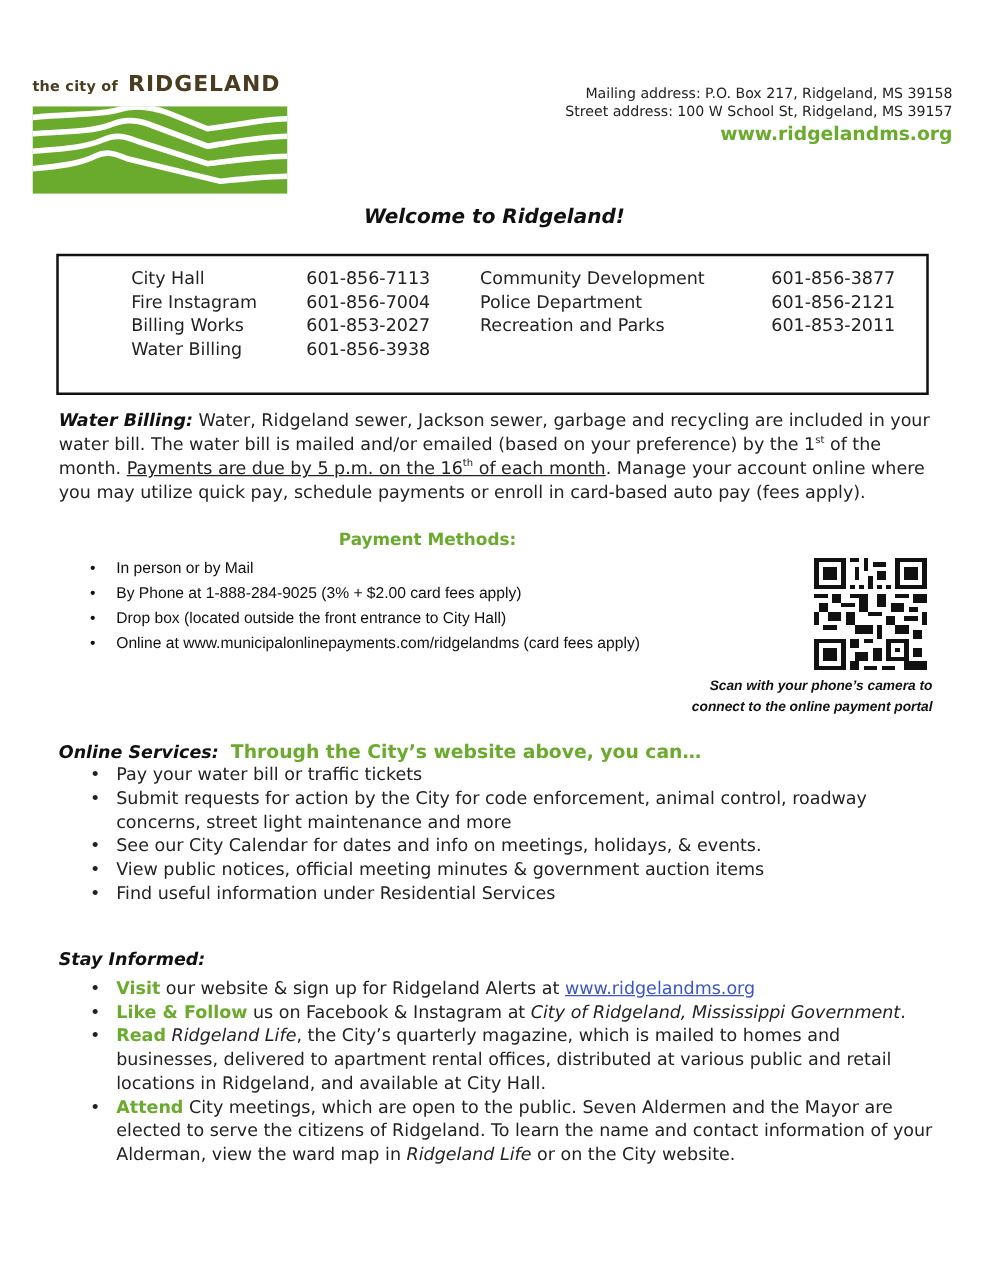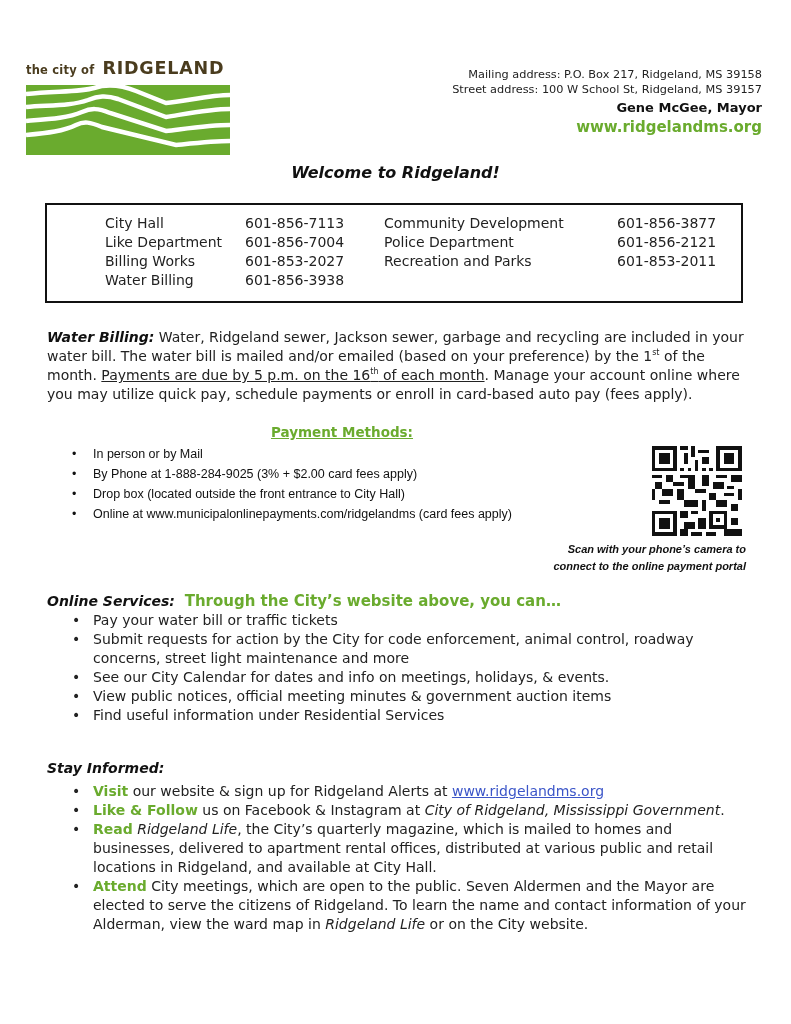--- a/index.html
+++ b/index.html
@@ -12,30 +12,30 @@
   .logo-big { font-family: "DejaVu Sans", sans-serif; font-weight: bold; font-size: 17.5px; letter-spacing: 0.8px; margin-left: 3px; }
   .logo-art { position: absolute; left: 0; top: 27px; width: 204px; height: 70px; }
 
   .header-right { position: absolute; right: 29px; top: 67px; text-align: right; }
   .addr { font-size: 11.3px; line-height: 15px; color: #222; }
   .mayor { font-size: 13px; font-weight: bold; line-height: 19px; color: #111; margin-top: 1px; }
   .website { font-size: 15px; font-weight: bold; line-height: 20px; color: #6aab2e; }
 
   .welcome { position: absolute; left: 0; width: 791px; top: 163px; text-align: center; font-size: 16px; font-weight: bold; font-style: italic; color: #111; }
 
-  .phone-box { position: absolute; left: 45px; top: 203px; width: 698px; height: 100px; border: 2.5px solid #111; }
+  .phone-box { position: absolute; left: 45px; top: 203px; width: 698px; height: 113px; border: 2.5px solid #111; }
   .phone-row { position: absolute; font-size: 14px; line-height: 19px; color: #222; white-space: nowrap; }
   .c1 { left: 58px; } .c2 { left: 198px; } .c3 { left: 337px; } .c4 { left: 570px; }
 
   .para { position: absolute; left: 47px; width: 700px; font-size: 14px; line-height: 19px; color: #222; }
   .para .lead { font-weight: bold; font-style: italic; color: #111; }
   .para u { text-decoration: underline; }
   sup { font-size: 8px; vertical-align: 6px; line-height: 0; }
 
-  .pm-title { position: absolute; left: 0; width: 684px; top: 424px; padding-left: 0; text-align: center; font-size: 13.5px; font-weight: bold; color: #6aab2e; text-decoration: underline; }
+  .pm-title { position: absolute; left: 0; width: 684px; top: 424px; padding-left: 0; text-align: center; font-size: 13.5px; font-weight: bold; color: #6aab2e; }
 
   .pm-list { position: absolute; left: 72px; top: 444px; list-style: none; }
   .pm-list li { position: relative; font-family: "Liberation Sans", sans-serif; font-size: 12.5px; line-height: 20px; color: #111; padding-left: 21px; white-space: nowrap; }
   .pm-list li::before { content: "\2022"; position: absolute; left: 0; top: 0; }
 
   .qr { position: absolute; left: 651px; top: 446px; width: 91px; height: 90px; }
   .qr-caption { position: absolute; right: 45px; top: 541px; text-align: right; font-family: "Liberation Sans", sans-serif; font-style: italic; font-weight: bold; font-size: 11px; line-height: 17px; color: #111; }
 
   .sec-title { position: absolute; left: 47px; font-size: 14px; font-weight: bold; font-style: italic; color: #111; }
   .sec-title .green { font-style: normal; color: #6aab2e; font-size: 15px; }
@@ -62,30 +62,29 @@
       <path d="M0 22 C25 20, 45 21, 62 15 C72 11, 80 10, 92 14 L140 32 C165 28, 185 24, 204 24"></path>
       <path d="M0 36 C25 34, 42 33, 56 27 C65 23, 72 23, 84 28 L140 46 C165 43, 185 40, 204 40"></path>
       <path d="M0 50 C22 48, 38 46, 50 40 C58 36, 64 37, 76 42 L150 60 C170 58, 188 56, 204 56"></path>
     </g>
   </svg>
 </div>
 
 <div class="header-right">
   <div class="addr">Mailing address: P.O. Box 217, Ridgeland, MS 39158</div>
   <div class="addr">Street address: 100 W School St, Ridgeland, MS 39157</div>
-  <div class="mayor">Gene McGee, Mayor</div>
   <div class="website">www.ridgelandms.org</div>
 </div>
 
 <div class="welcome">Welcome to Ridgeland!</div>
 
 <div class="phone-box">
   <div class="phone-row c1" style="top:9px">City Hall</div>
   <div class="phone-row c2" style="top:9px">601-856-7113</div>
-  <div class="phone-row c1" style="top:28px">Like Department</div>
+  <div class="phone-row c1" style="top:28px">Fire Instagram</div>
   <div class="phone-row c2" style="top:28px">601-856-7004</div>
   <div class="phone-row c1" style="top:47px">Billing Works</div>
   <div class="phone-row c2" style="top:47px">601-853-2027</div>
   <div class="phone-row c1" style="top:66px">Water Billing</div>
   <div class="phone-row c2" style="top:66px">601-856-3938</div>
 
   <div class="phone-row c3" style="top:9px">Community Development</div>
   <div class="phone-row c4" style="top:9px">601-856-3877</div>
   <div class="phone-row c3" style="top:28px">Police Department</div>
   <div class="phone-row c4" style="top:28px">601-856-2121</div>

